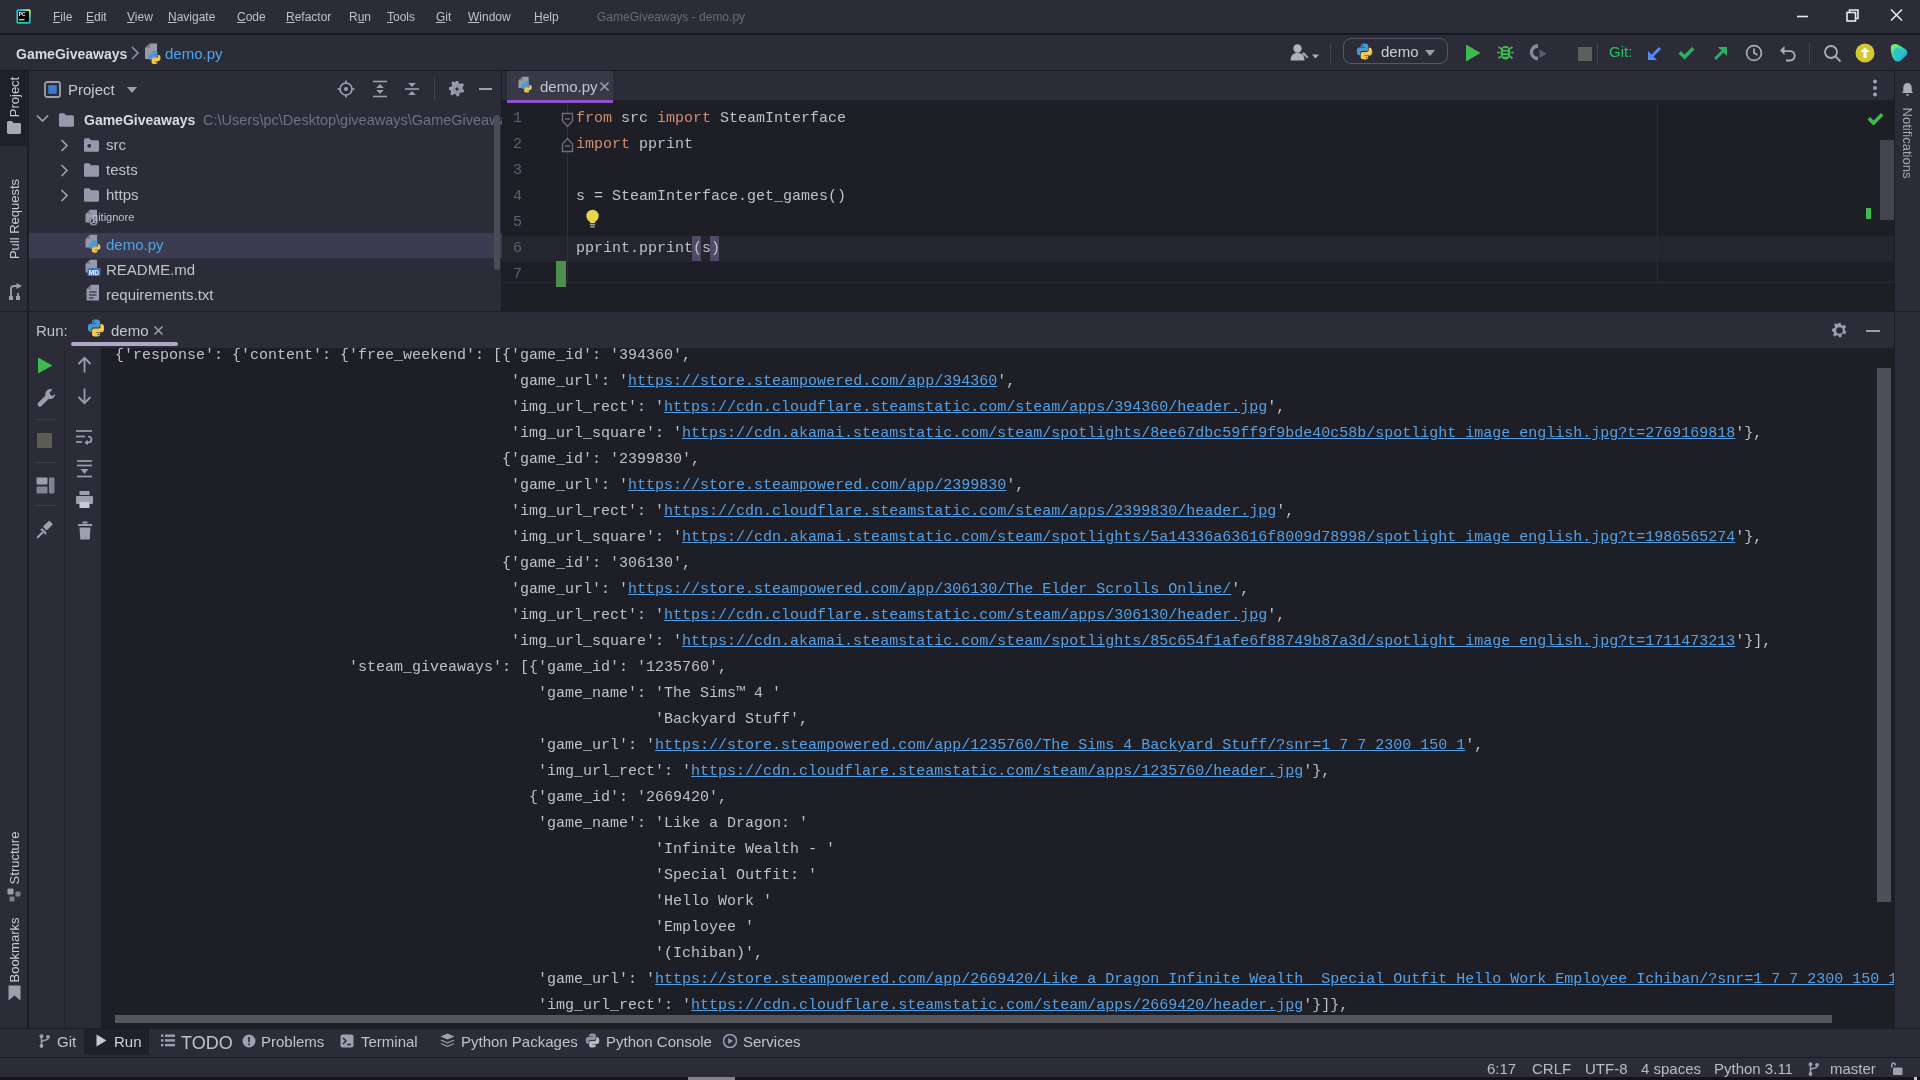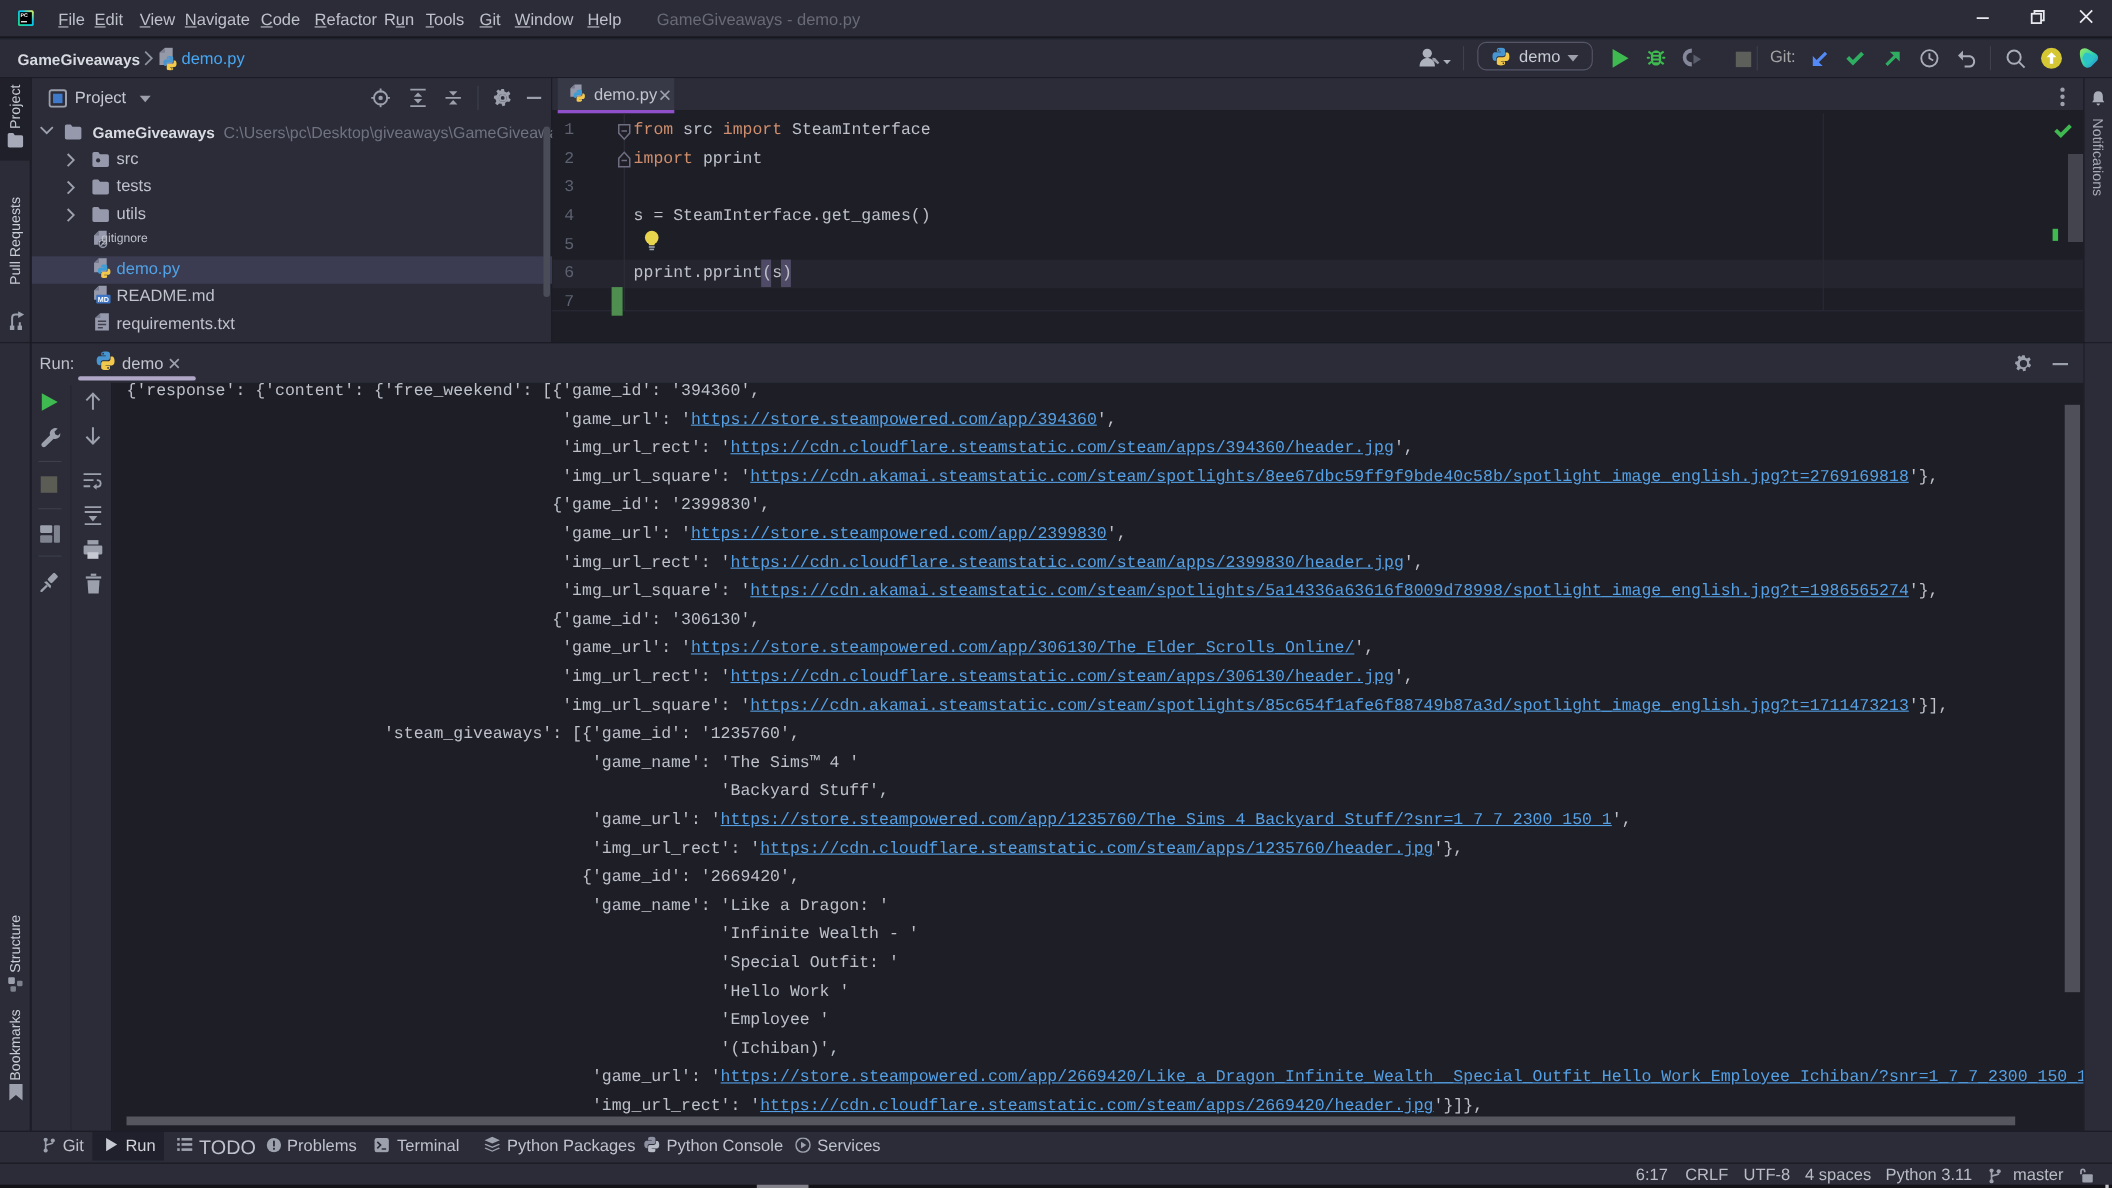--- a/index.html
+++ b/index.html
@@ -24,21 +24,21 @@
 <stop offset="0" stop-color="#21d789"></stop>
         <stop offset="0.6" stop-color="#07c3f2"></stop>
         <stop offset="1" stop-color="#fcf84a"></stop>
 </linearGradient>
     </defs>
 <rect x="0.5" y="0.5" width="21" height="21" rx="2.5" fill="url(#pcg)"></rect>
 <rect x="3" y="3" width="16" height="16" fill="#000"></rect>
 <text x="4" y="10" font-family="Liberation Sans" font-weight="bold" font-size="7" fill="#fff">PC</text>
 <rect x="4.5" y="15" width="8" height="1.6" fill="#fff"></rect>
 </svg>
-<div class="a" style="top:10px;left:0;width:1920px;height:18px;font-size:15px;color:#bec1c9">
+<div class="a" style="top:10px;left:0;width:1920px;height:18px;font-size:12px;color:#bec1c9">
 <span class="a" style="left:53px"><span class="u">F</span>ile</span>
 <span class="a" style="left:86px"><span class="u">E</span>dit</span>
 <span class="a" style="left:127px"><span class="u">V</span>iew</span>
 <span class="a" style="left:168px"><span class="u">N</span>avigate</span>
 <span class="a" style="left:237px"><span class="u">C</span>ode</span>
 <span class="a" style="left:286px"><span class="u">R</span>efactor</span>
 <span class="a" style="left:349px">R<span class="u">u</span>n</span>
 <span class="a" style="left:387px"><span class="u">T</span>ools</span>
 <span class="a" style="left:436px"><span class="u">G</span>it</span>
 <span class="a" style="left:468px"><span class="u">W</span>indow</span>
@@ -110,21 +110,21 @@
 <rect x="7" y="12" width="5" height="1.6" fill="#2b2c38"></rect>
 </svg>
 
 <svg class="a" style="left:1529px;top:43px" width="20" height="19" viewBox="0 0 20 19">
 <path d="M9 1 A8 8 0 1 0 9 17.5 L9 13.5 A4.3 4.3 0 1 1 9 5 Z" fill="#85889a"></path>
 <path d="M10.5 6.5 L17.5 10.8 L10.5 15.1 Z" fill="#5a5d6b"></path>
 </svg>
 
 <div class="a" style="left:1578px;top:47px;width:14px;height:14px;background:#5d5f5a"></div>
 <div class="a" style="left:1597px;top:42px;width:1px;height:22px;background:#3e404c"></div>
-<div class="a" style="left:1609px;top:43px;font-size:15px;color:#a3a3a3">Git:</div>
+<div class="a" style="left:1609px;top:43px;font-size:15px;color:#22c55e">Git:</div>
 
 <svg class="a" style="left:1646px;top:45px" width="17" height="17" viewBox="0 0 17 17">
 <path d="M2 15 L2 6 L5.5 9.5 L13 2 L15 4 L7.5 11.5 L11 15 Z" fill="#548af7"></path>
 </svg>
 
 <svg class="a" style="left:1677px;top:44px" width="19" height="17" viewBox="0 0 19 17">
 <path d="M1.5 9.5 L4 7 L7.5 10.5 L15 3 L17.5 5.5 L7.5 15.5 Z" fill="#2fae62"></path>
 </svg>
 
 <svg class="a" style="left:1712px;top:45px" width="17" height="17" viewBox="0 0 17 17">
@@ -297,21 +297,21 @@
 <g stroke="#40414d" stroke-width="1.4">
       <line x1="4" y1="8" x2="11.5" y2="8"></line>
       <line x1="4" y1="11" x2="11.5" y2="11"></line>
       <line x1="4" y1="14" x2="8.5" y2="14"></line>
     </g>
 </svg>
 
 <div class="a" style="left:84px;top:112px;font-size:14px;font-weight:bold;color:#d8dbe1">GameGiveaways&nbsp; <span style="font-weight:normal;color:#6f7280;font-size:14.5px">C:\Users\pc\Desktop\giveaways\GameGiveaways</span></div>
 <div class="a" style="left:106px;top:136px;font-size:15px">src</div>
 <div class="a" style="left:106px;top:161px;font-size:15px">tests</div>
-<div class="a" style="left:106px;top:186px;font-size:15px">utils</div>
+<div class="a" style="left:106px;top:186px;font-size:15px">https</div>
 <div class="a" style="left:89px;top:211px;font-size:11px">.gitignore</div>
 <div class="a" style="left:106px;top:236px;font-size:15px;color:#51a3e7">demo.py</div>
 <div class="a" style="left:106px;top:261px;font-size:15px">README.md</div>
 <div class="a" style="left:106px;top:286px;font-size:15px">requirements.txt</div>
 
 <div class="a" style="left:494px;top:115px;width:6px;height:155px;background:#4a4c58;border-radius:3px"></div>
 
 <div class="a" style="left:502px;top:71px;width:1392px;height:241px;background:#1d1e26"></div>
 
 <div class="a" style="left:502px;top:71px;width:1392px;height:29px;background:#2b2c38"></div>

